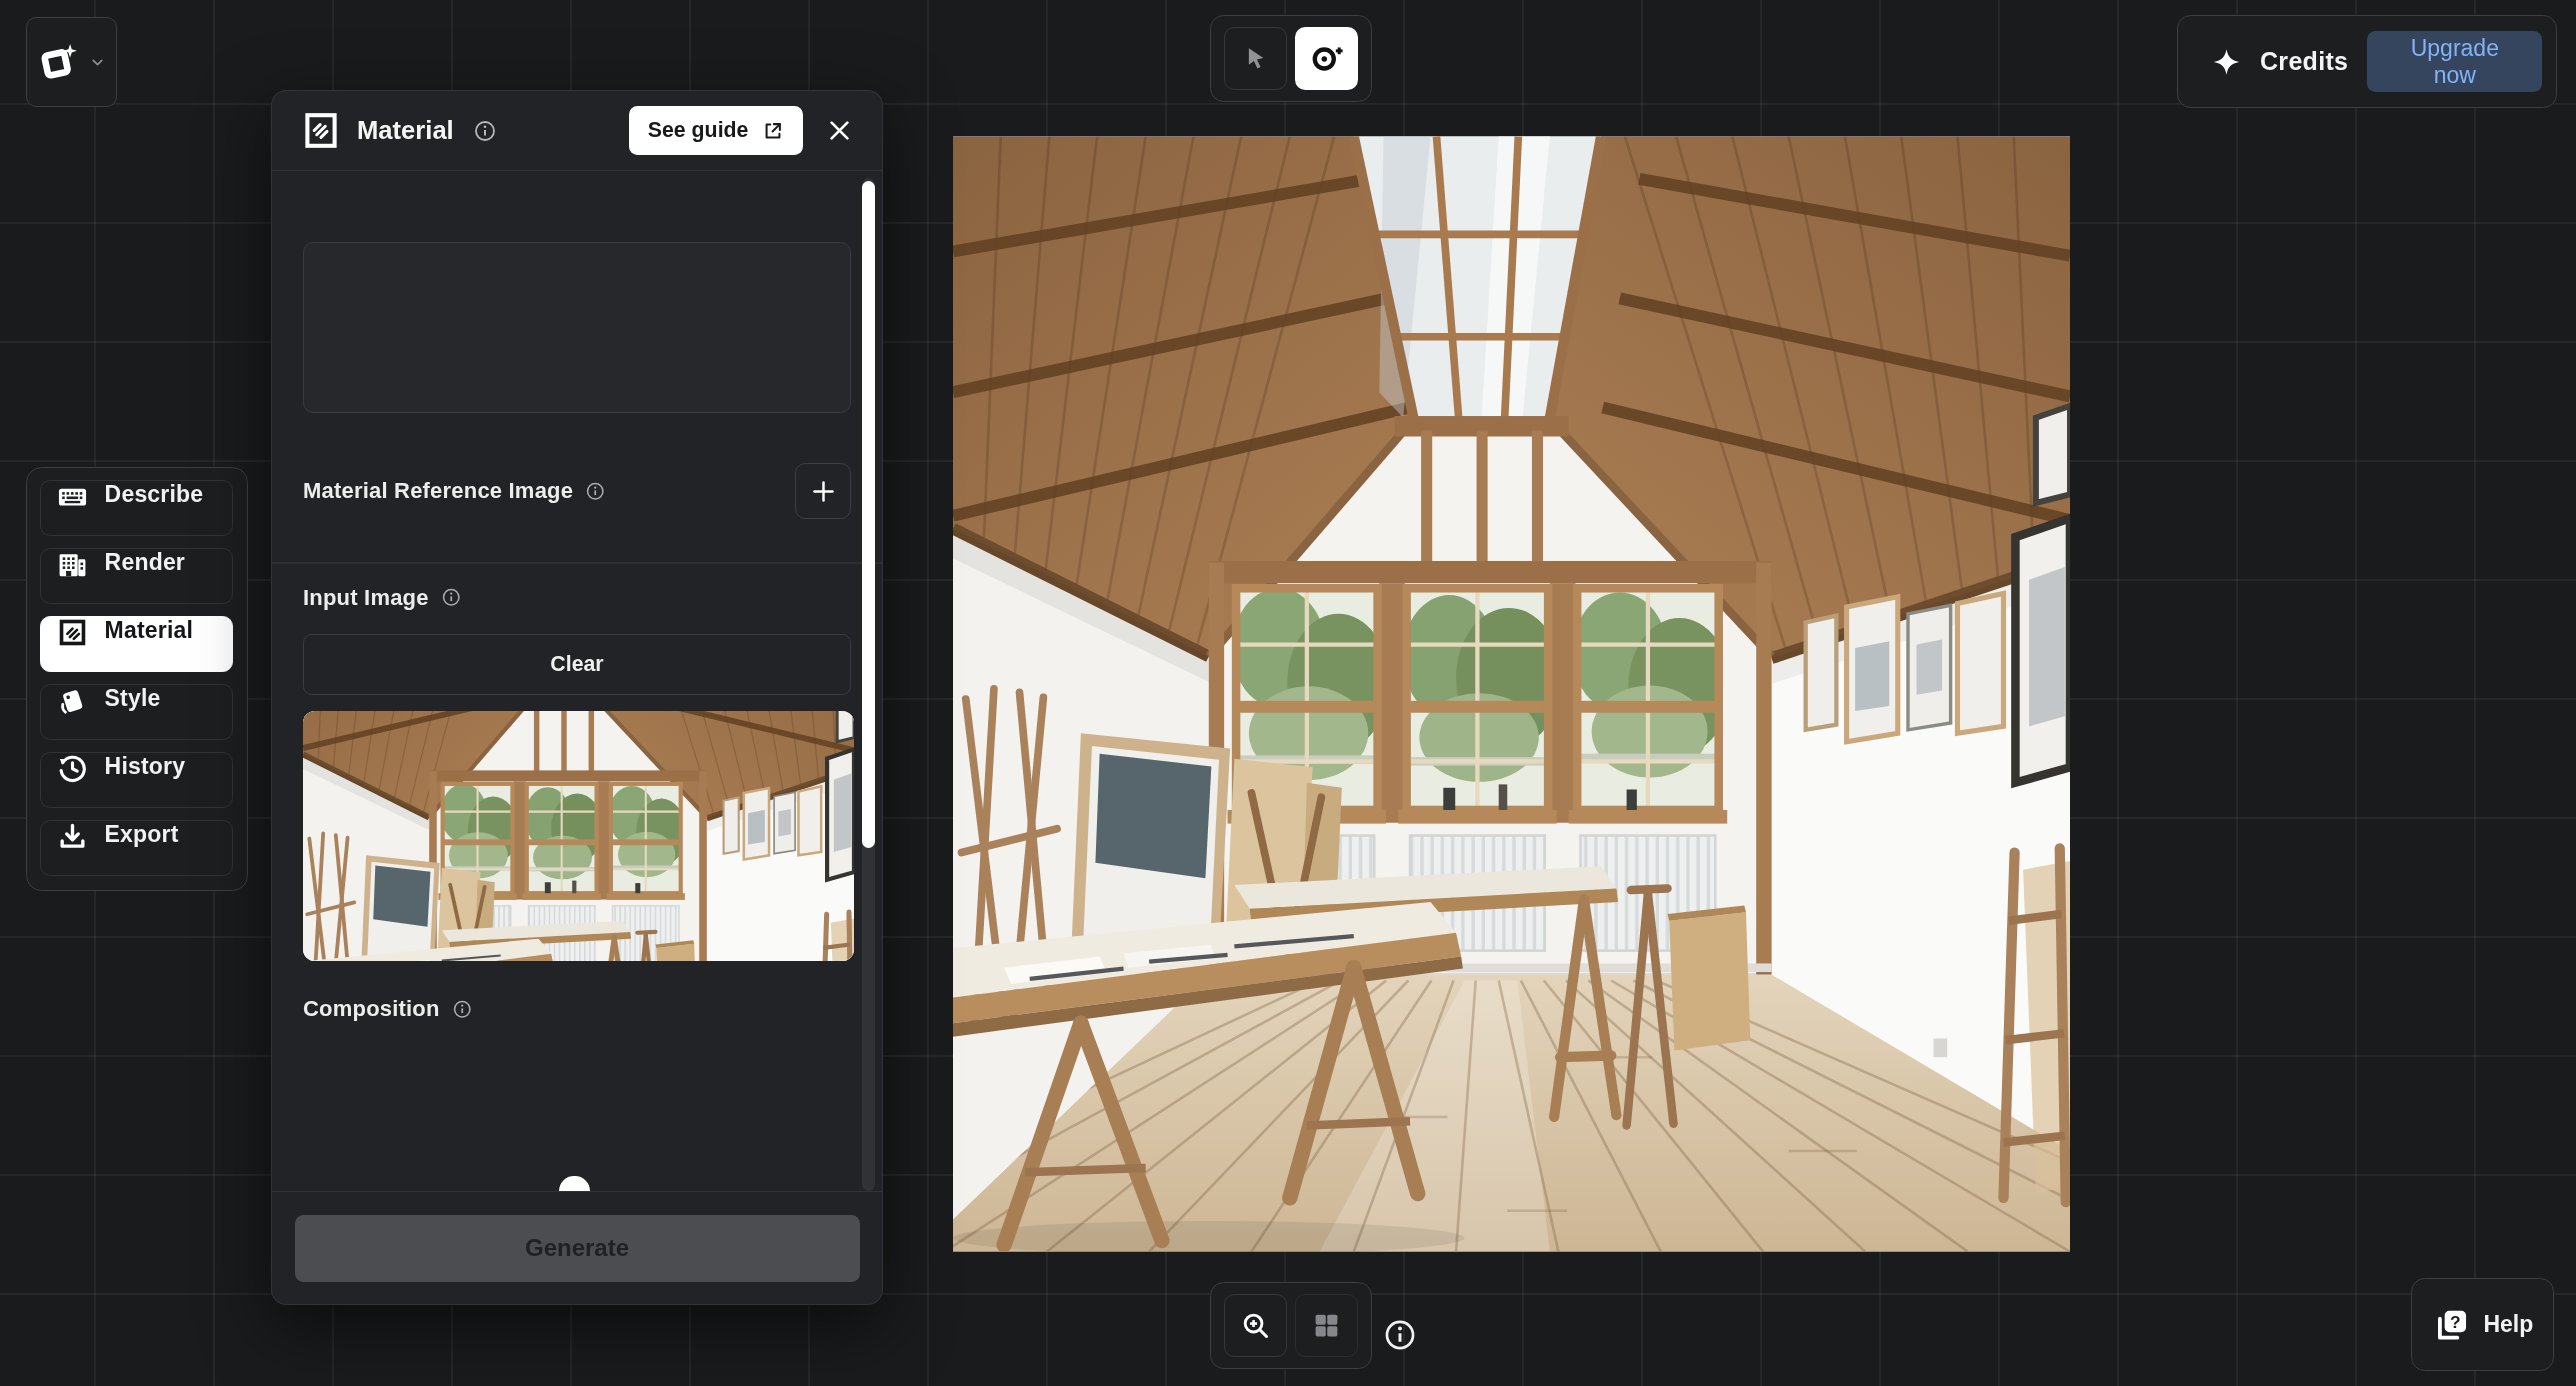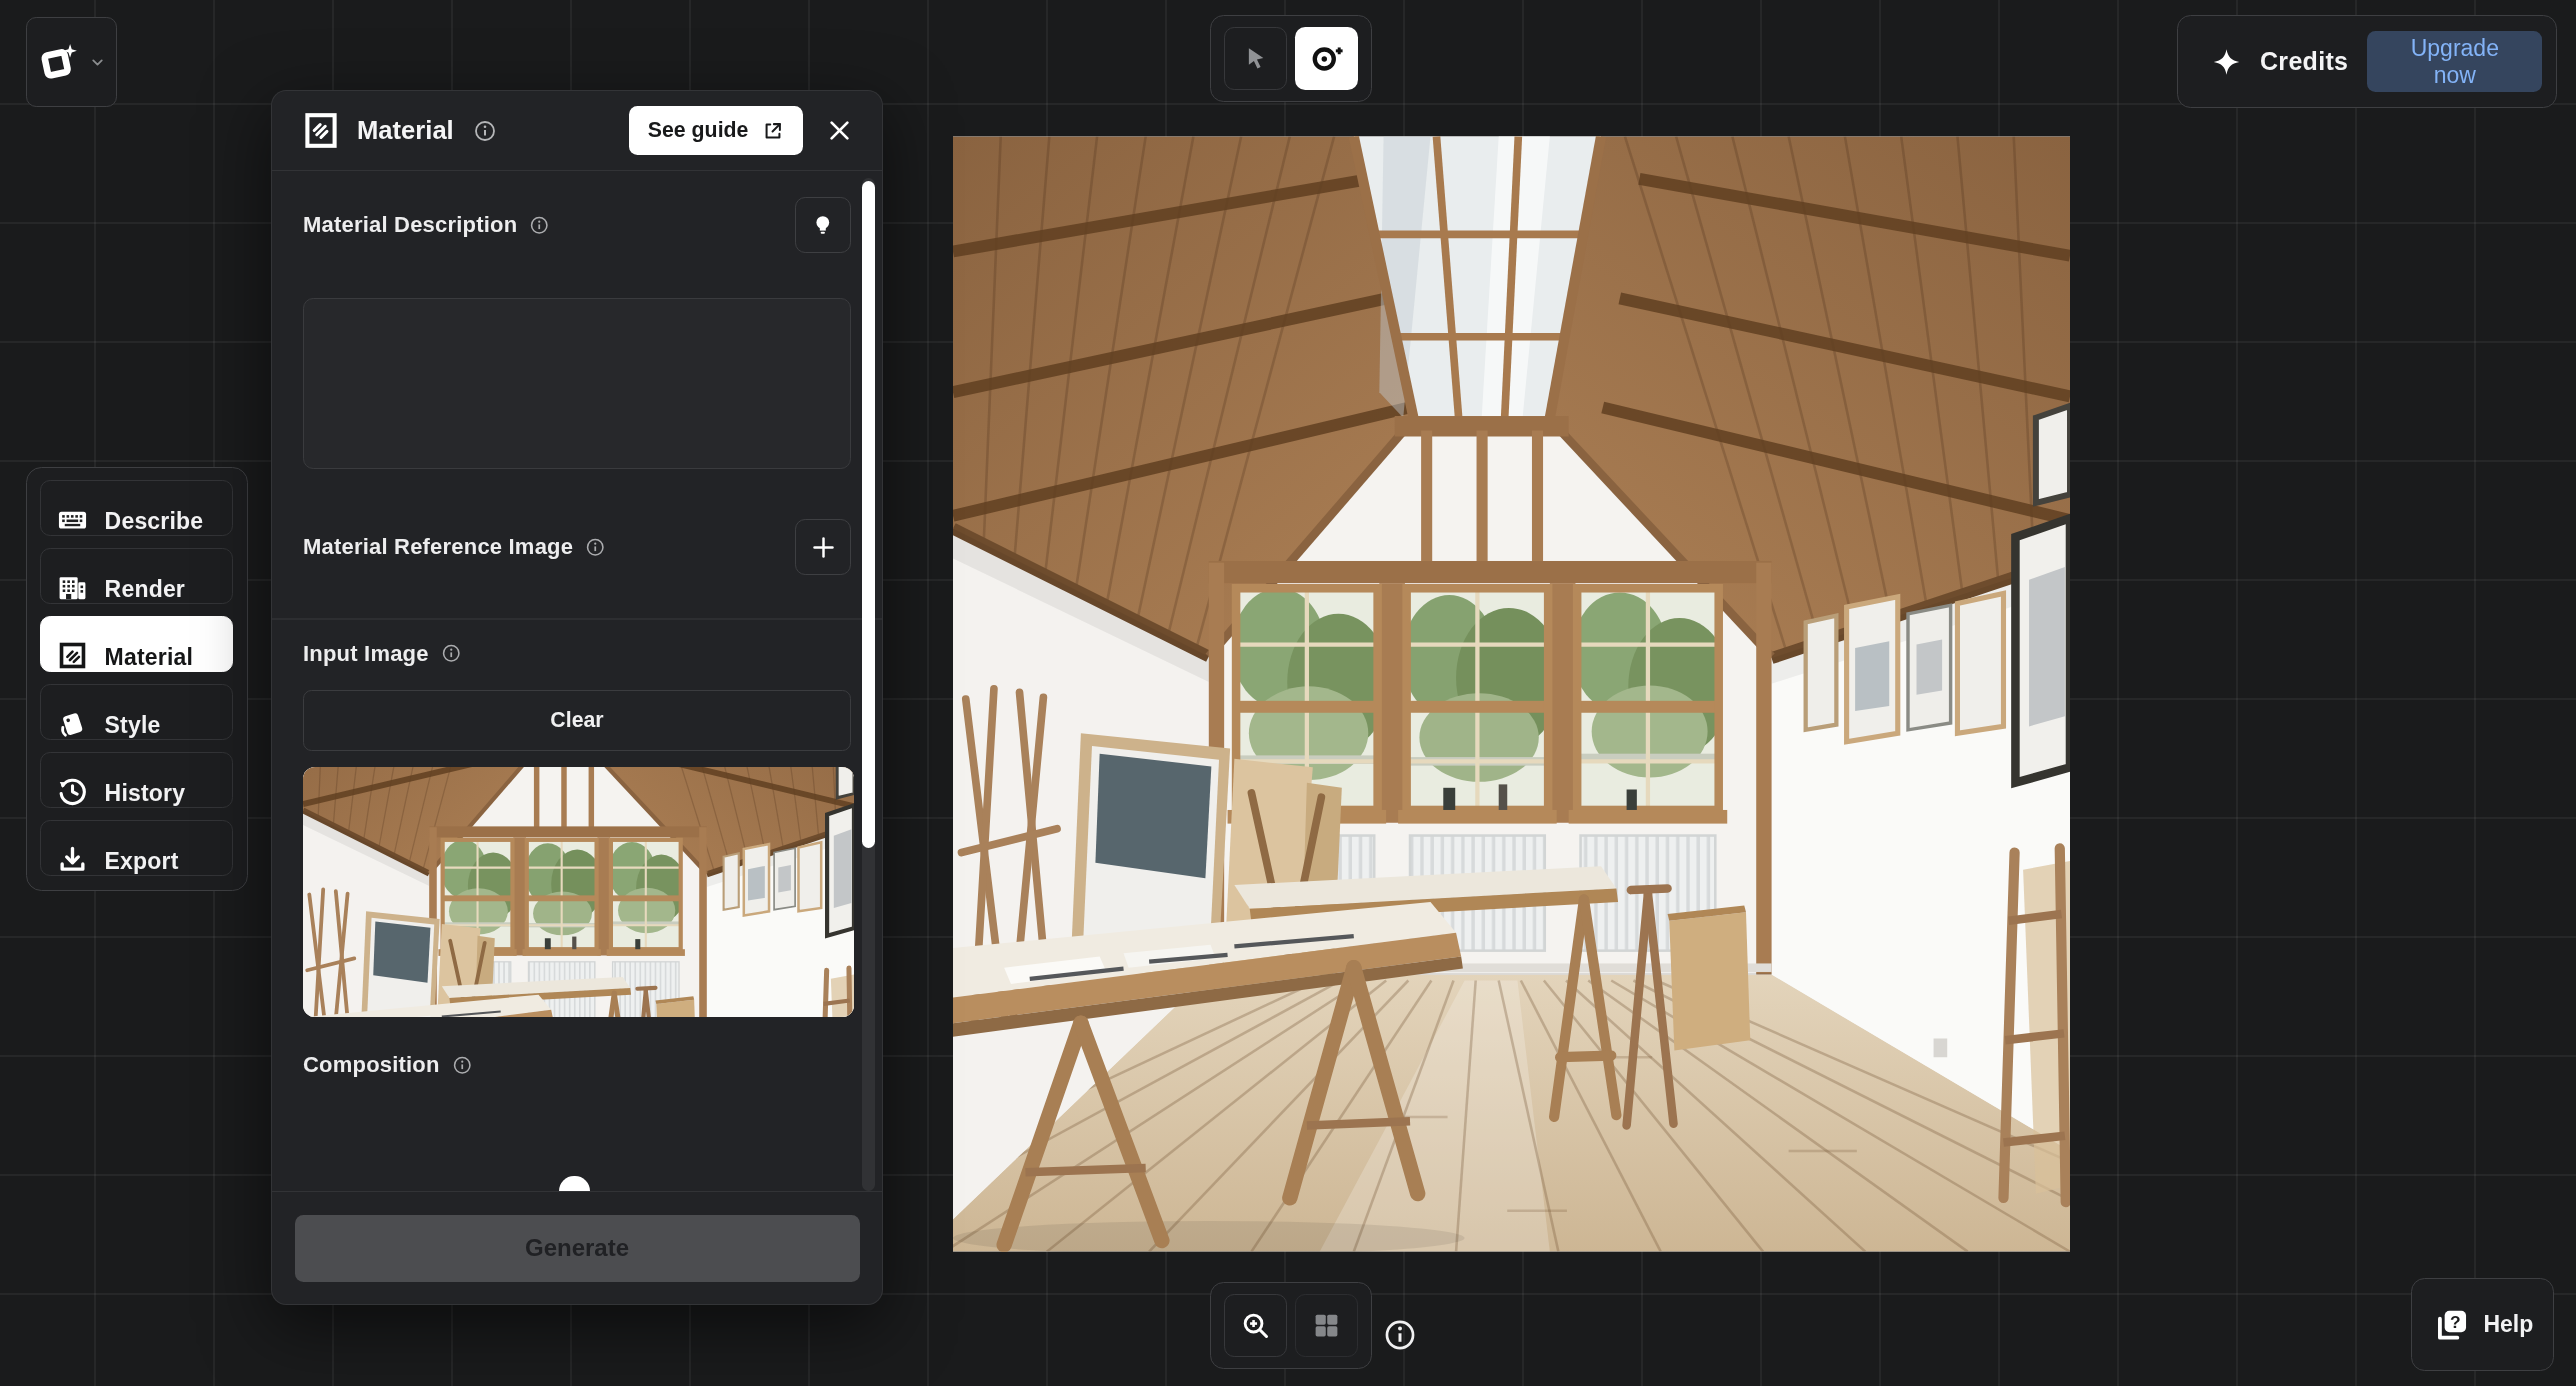--- a/index.html
+++ b/index.html
@@ -23,21 +23,21 @@
   .tool-sq.active{background:#ffffff;}
 
   
   .credits{left:2177px;top:15.4px;width:380px;height:93px;display:flex;align-items:center;padding:0 13.6px 0 34px;gap:19px;border-radius:13.6px;}
   .credits-label{color:#f4f4f5;font-size:25px;font-weight:700;letter-spacing:0.3px;flex:1;}
   .upgrade-btn{height:61px;padding:0 25.6px;border-radius:8.5px;background:#35455e;color:#83b3f7;
     font-size:23px;font-weight:400;display:flex;align-items:center;border:none;cursor:pointer;}
 
   
   .toolbox{left:25.6px;top:467px;width:222px;height:424px;border-radius:15.4px;padding:12px 13.6px;display:flex;flex-direction:column;gap:12px;}
-  .tb-item{height:56px;border-radius:10.2px;display:flex;align-items:flex-end;gap:17px;padding:0 15.4px;
+  .tb-item{height:56px;border-radius:10.2px;display:flex;align-items:flex-start;gap:17px;padding:0 15.4px;
     border:1.7px solid #333437;color:#f2f2f3;background:transparent;cursor:pointer;}
   .tb-item .lbl{font-size:23px;font-weight:700;letter-spacing:0.2px;}
   .tb-item.active{background:#ffffff;border-color:#ffffff;color:#151617;}
   .tb-icon{width:31px;height:31px;flex:0 0 31px;}
 
   
   .panel{position:absolute;left:271px;top:90px;width:612px;height:1215px;background:#222326;
     border:0.9px solid rgba(255,255,255,.08);border-radius:15.4px;box-shadow:0 20.5px 68px rgba(0,0,0,.55);}
   .panel-header{height:80px;display:flex;align-items:center;gap:19px;padding:0 25.6px 0 32px;border-bottom:1.7px solid #323336;}
   .panel-title{color:#f5f5f6;font-size:25.6px;font-weight:700;flex:0 0 auto;}
@@ -526,35 +526,20 @@
       </button>
       <div class="close-x">
         <svg width="27" height="27" viewBox="0 0 24 24">
           <line x1="5" y1="5" x2="19" y2="19" stroke="#fff" stroke-width="2.4" stroke-linecap="round"></line>
           <line x1="19" y1="5" x2="5" y2="19" stroke="#fff" stroke-width="2.4" stroke-linecap="round"></line>
         </svg>
       </div>
     </div>
 
     <div class="panel-body">
-      <div class="sec-row tall">
-        <span class="sec-label">Material Description</span>
-        <svg width="20.5" height="20.5" viewBox="0 0 24 24" class="info-i">
-          <circle cx="12" cy="12" r="9" fill="none" stroke="#c4c5c7" stroke-width="1.8"></circle>
-          <line x1="12" y1="11" x2="12" y2="16.5" stroke="#c4c5c7" stroke-width="2"></line>
-            <circle cx="12" cy="7.8" r="1.3" fill="#c4c5c7"></circle>
-        </svg>
-        <button class="sq-btn">
-          <svg width="25.6" height="25.6" viewBox="0 0 24 24">
-            <circle cx="12" cy="9" r="6" fill="#fff"></circle>
-            <path d="M9.2 13.5 H14.8 V16.5 H9.2 Z" fill="#fff"></path>
-            <rect x="10" y="17.5" width="4" height="2" rx="1" fill="#fff"></rect>
-          </svg>
-        </button>
-      </div>
 
       <textarea class="panel-textarea" spellcheck="false" style=""></textarea>
 
       <div class="sec-row tall mt-ref">
         <span class="sec-label">Material Reference Image</span>
         <svg width="20.5" height="20.5" viewBox="0 0 24 24" class="info-i">
           <circle cx="12" cy="12" r="9" fill="none" stroke="#c4c5c7" stroke-width="1.8"></circle>
           <line x1="12" y1="11" x2="12" y2="16.5" stroke="#c4c5c7" stroke-width="2"></line>
             <circle cx="12" cy="7.8" r="1.3" fill="#c4c5c7"></circle>
         </svg>

